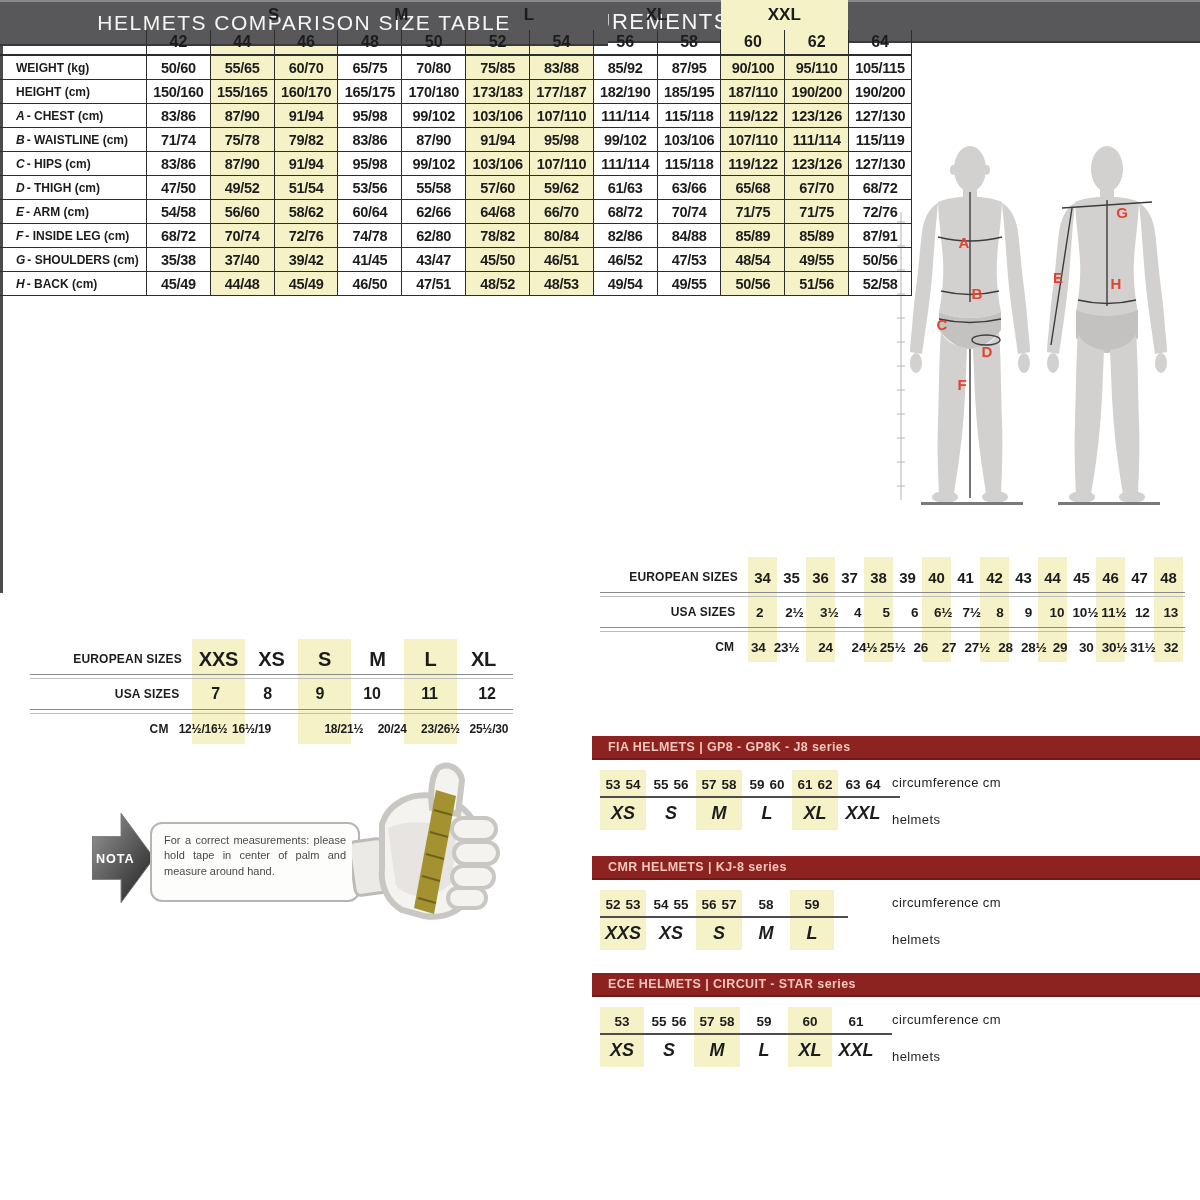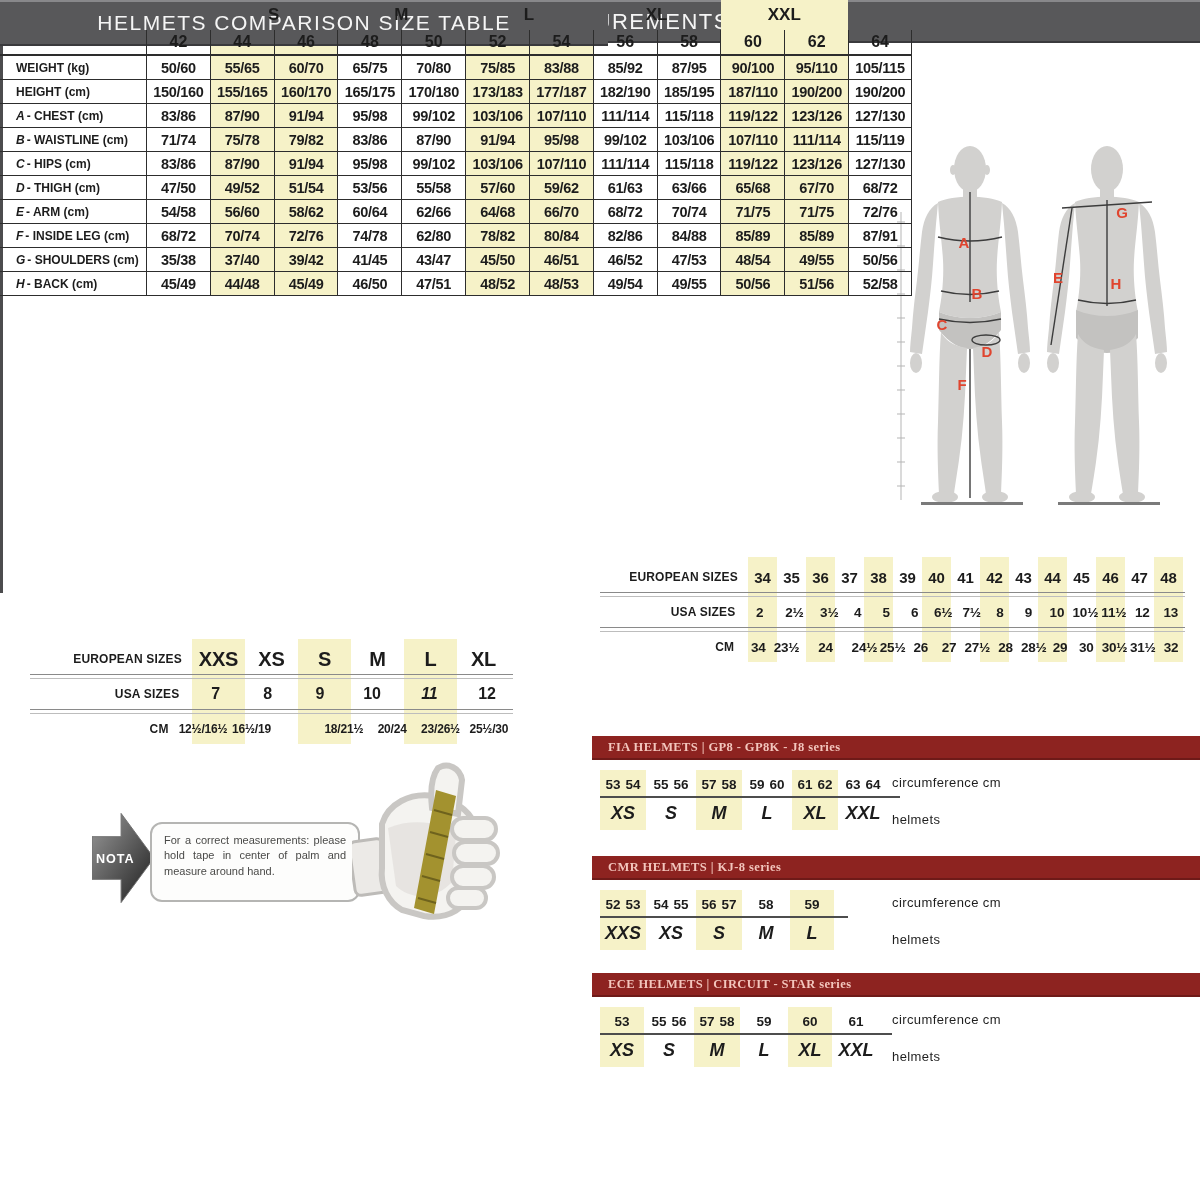--- a/index.html
+++ b/index.html
@@ -53,21 +53,21 @@
   
   #nota-arrow{position:absolute;left:92px;top:810px;width:64px;height:96px;}
   #nota-bubble{position:absolute;left:150px;top:822px;width:182px;height:58px;border:2px solid #b5b5b3;border-radius:12px;
                padding:9px 12px;font-size:11px;line-height:1.4;color:#4a4a48;text-align:justify;background:#fdfdfc;}
   #thumb{position:absolute;left:352px;top:762px;width:148px;height:175px;}
 
   
   .helmet-section{position:absolute;left:592px;width:608px;}
   #fia{top:736px;} #cmr{top:856px;} #ece{top:973px;}
   .red-bar{height:22px;line-height:22px;background:#8d2320;border-bottom:2px solid #6e1a18;color:#f3c6bd;
-           font-size:12.5px;font-weight:700;letter-spacing:.4px;padding-left:16px;font-family:Liberation Serif, serif;}
+           font-size:12.5px;font-weight:700;letter-spacing:.4px;padding-left:16px;}
   .h-body{position:relative;margin-top:10px;padding-left:8px;min-height:70px;}
   .h-groups{position:relative;display:inline-flex;gap:2px;padding-right:14px;}
   .h-rule{position:absolute;left:0;right:0;top:26px;height:2px;background:#4d4d4d;}
   .h-group{display:flex;flex-direction:column;min-width:44px;padding:3px 3px 4px;box-sizing:border-box;}
   .h-nums{display:flex;justify-content:space-evenly;align-items:center;height:22px;}
   .h-num{font-weight:700;font-size:13.5px;width:20px;text-align:center;}
   .h-size{height:26px;margin-top:5px;display:flex;align-items:center;justify-content:center;
           font-weight:700;font-style:italic;font-size:18px;}
   .h-labels{position:absolute;left:300px;top:0;}
   .h-lab{font-size:13px;letter-spacing:.4px;color:#1f1f1f;}
@@ -341,21 +341,21 @@
         <div class="cell" style="width: 53px;">L</div>
         <div class="cell" style="width: 53px;">XL</div>
       </div>
       <div class="comp-sep"></div>
       <div class="comp-row r1" style="height: 30px;">
         <div class="comp-label" style="width: 162px;">USA SIZES</div>
         <div class="cell" style="width: 53px;">7</div>
         <div class="cell" style="width: 53px;">8</div>
         <div class="cell" style="width: 53px;">9</div>
         <div class="cell" style="width: 53px;">10</div>
-        <div class="cell" style="width: 64px; font-style: italic;">11</div>
+        <div class="cell" style="width: 64px;">11</div>
         <div class="cell" style="width: 53px;">12</div>
       </div>
       <div class="comp-sep"></div>
       <div class="comp-row r2" style="height: 30px;">
         <div class="comp-label" style="width: 162px;">CM</div>
         <div class="cell" style="width: 53px; text-align: right;">12½/16½</div>
         <div class="cell" style="width: 53px;">16½/19</div>
         <div class="cell" style="width: 53px; padding-left: 44px;">18/21½</div>
         <div class="cell" style="width: 53px;">20/24</div>
         <div class="cell" style="width: 53px;">23/26½</div>

